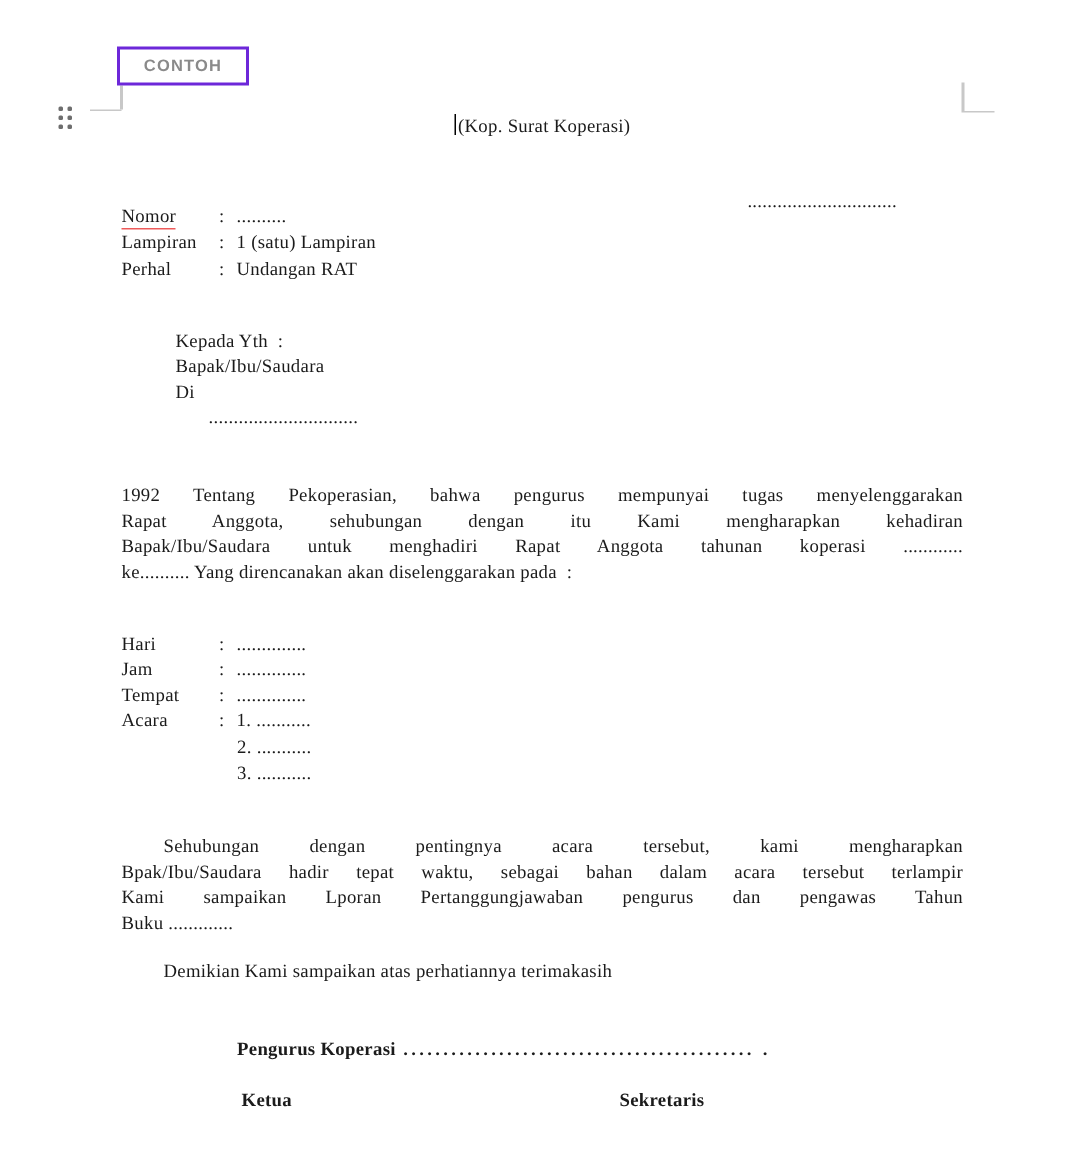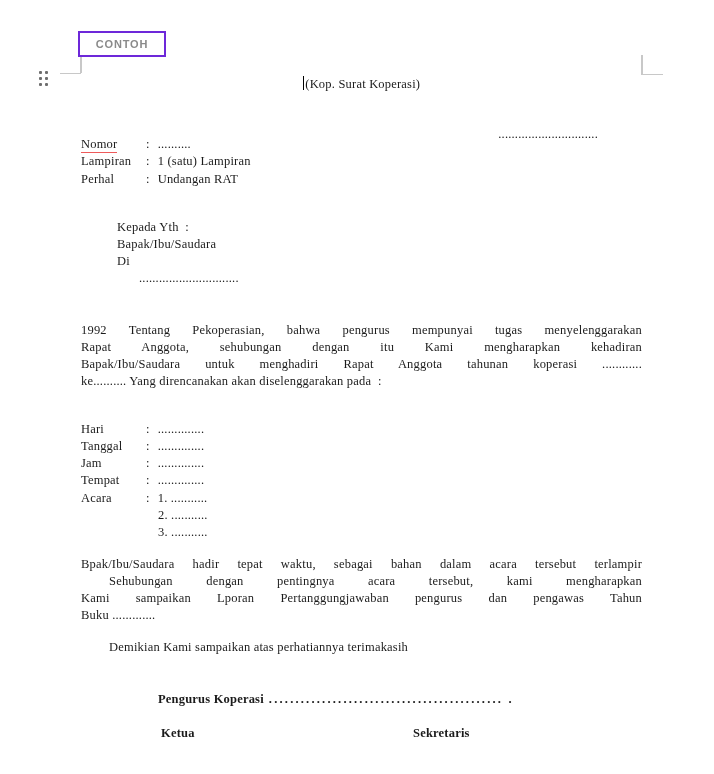--- a/index.html
+++ b/index.html
@@ -109,38 +109,35 @@
     <div class="j">Rapat Anggota, sehubungan dengan itu Kami mengharapkan kehadiran</div>
     <div class="j">Bapak/Ibu/Saudara untuk menghadiri Rapat Anggota tahunan koperasi ............</div>
     <div class="pre">ke.......... Yang direncanakan akan diselenggarakan pada  :</div>
   </div>
 
   <div class="abs details">
     <div class="row">
       <span class="lbl">Hari</span><span class="colon">:</span><span>..............</span>
     </div>
     <div class="row">
-      <span class="lbl">Tanggal</span><span class="colon">:</span><span>..............</span>
-    </div>
-    <div class="row">
       <span class="lbl">Jam</span><span class="colon">:</span><span>..............</span>
     </div>
     <div class="row">
       <span class="lbl">Tempat</span><span class="colon">:</span><span>..............</span>
     </div>
     <div class="row">
       <span class="lbl">Acara</span><span class="colon">:</span><span>1. ...........</span>
     </div>
     <div class="indent77">2. ...........</div>
     <div class="indent77">3. ...........</div>
   </div>
 
   <div class="abs para2">
+    <div class="j ind">Sehubungan dengan pentingnya acara tersebut, kami mengharapkan</div>
     <div class="j">Bpak/Ibu/Saudara hadir tepat waktu, sebagai bahan dalam acara tersebut terlampir</div>
-    <div class="j ind">Sehubungan dengan pentingnya acara tersebut, kami mengharapkan</div>
     <div class="j">Kami sampaikan Lporan Pertanggungjawaban pengurus dan pengawas Tahun</div>
     <div>Buku .............</div>
   </div>
 
   <div class="abs closing">Demikian Kami sampaikan atas perhatiannya terimakasih</div>
 
   <div class="abs sig-title">
     <span>Pengurus Koperasi</span><span class="sigdots">............................................ .</span>
   </div>
 

